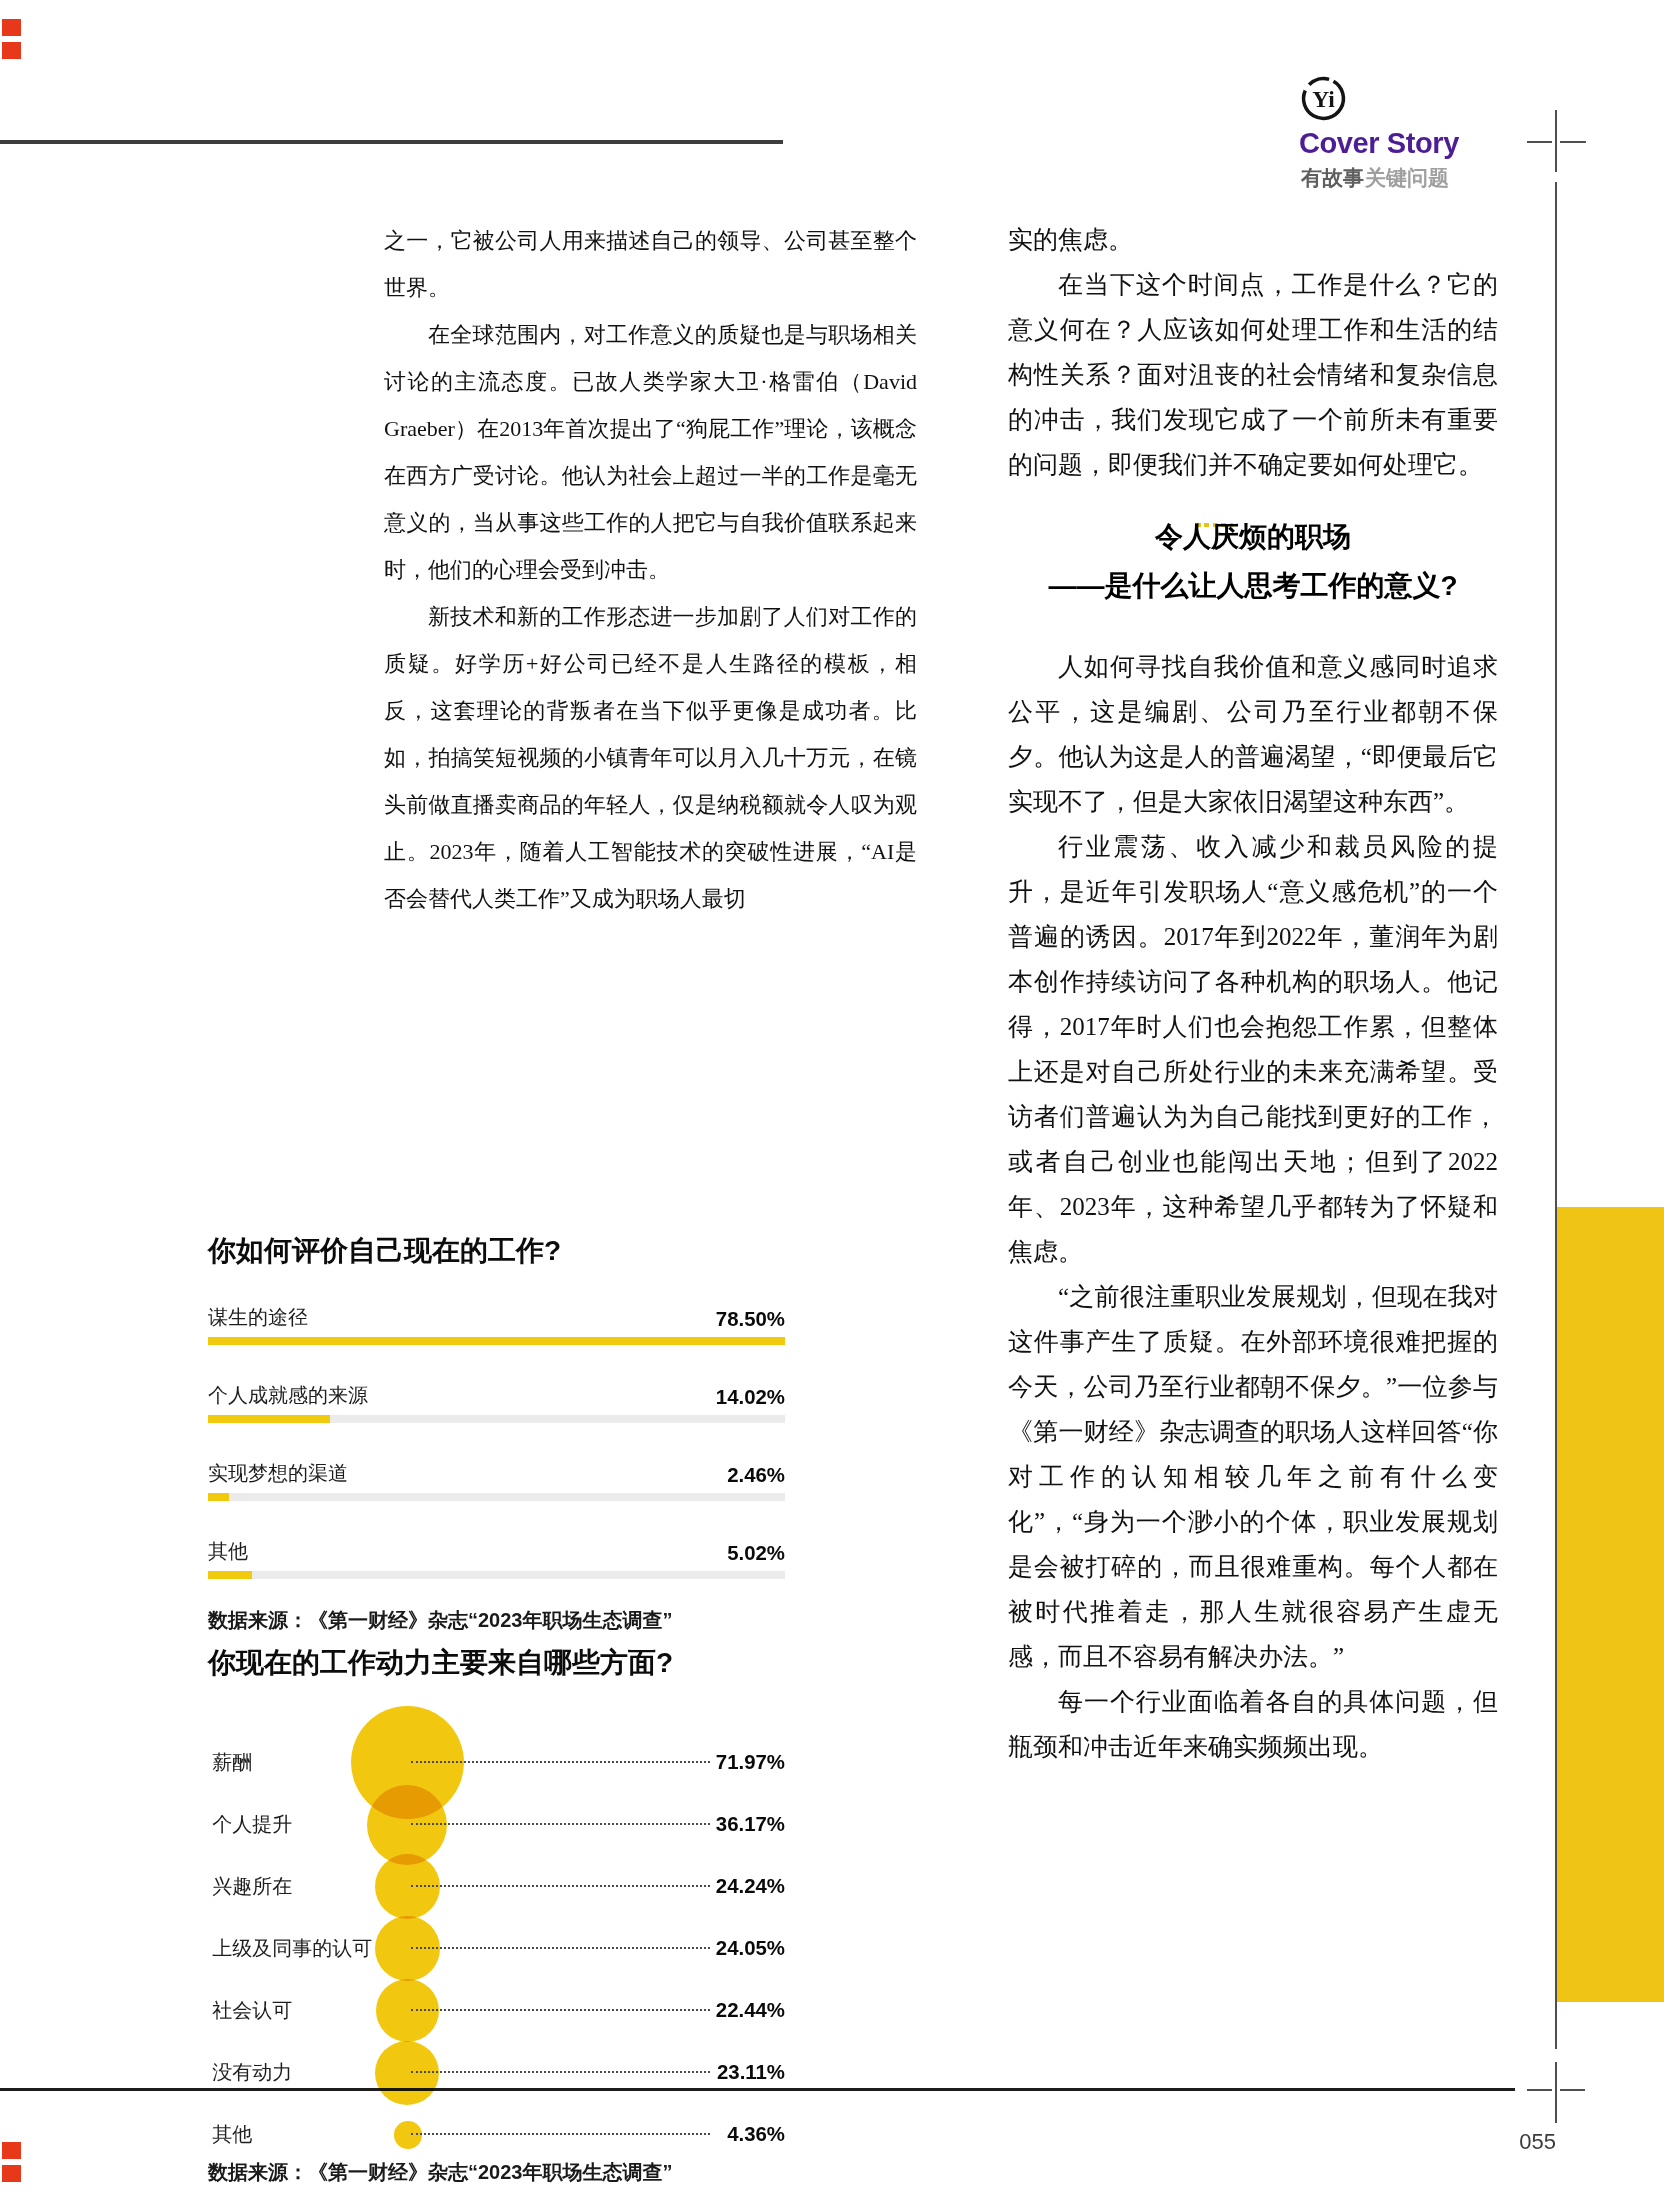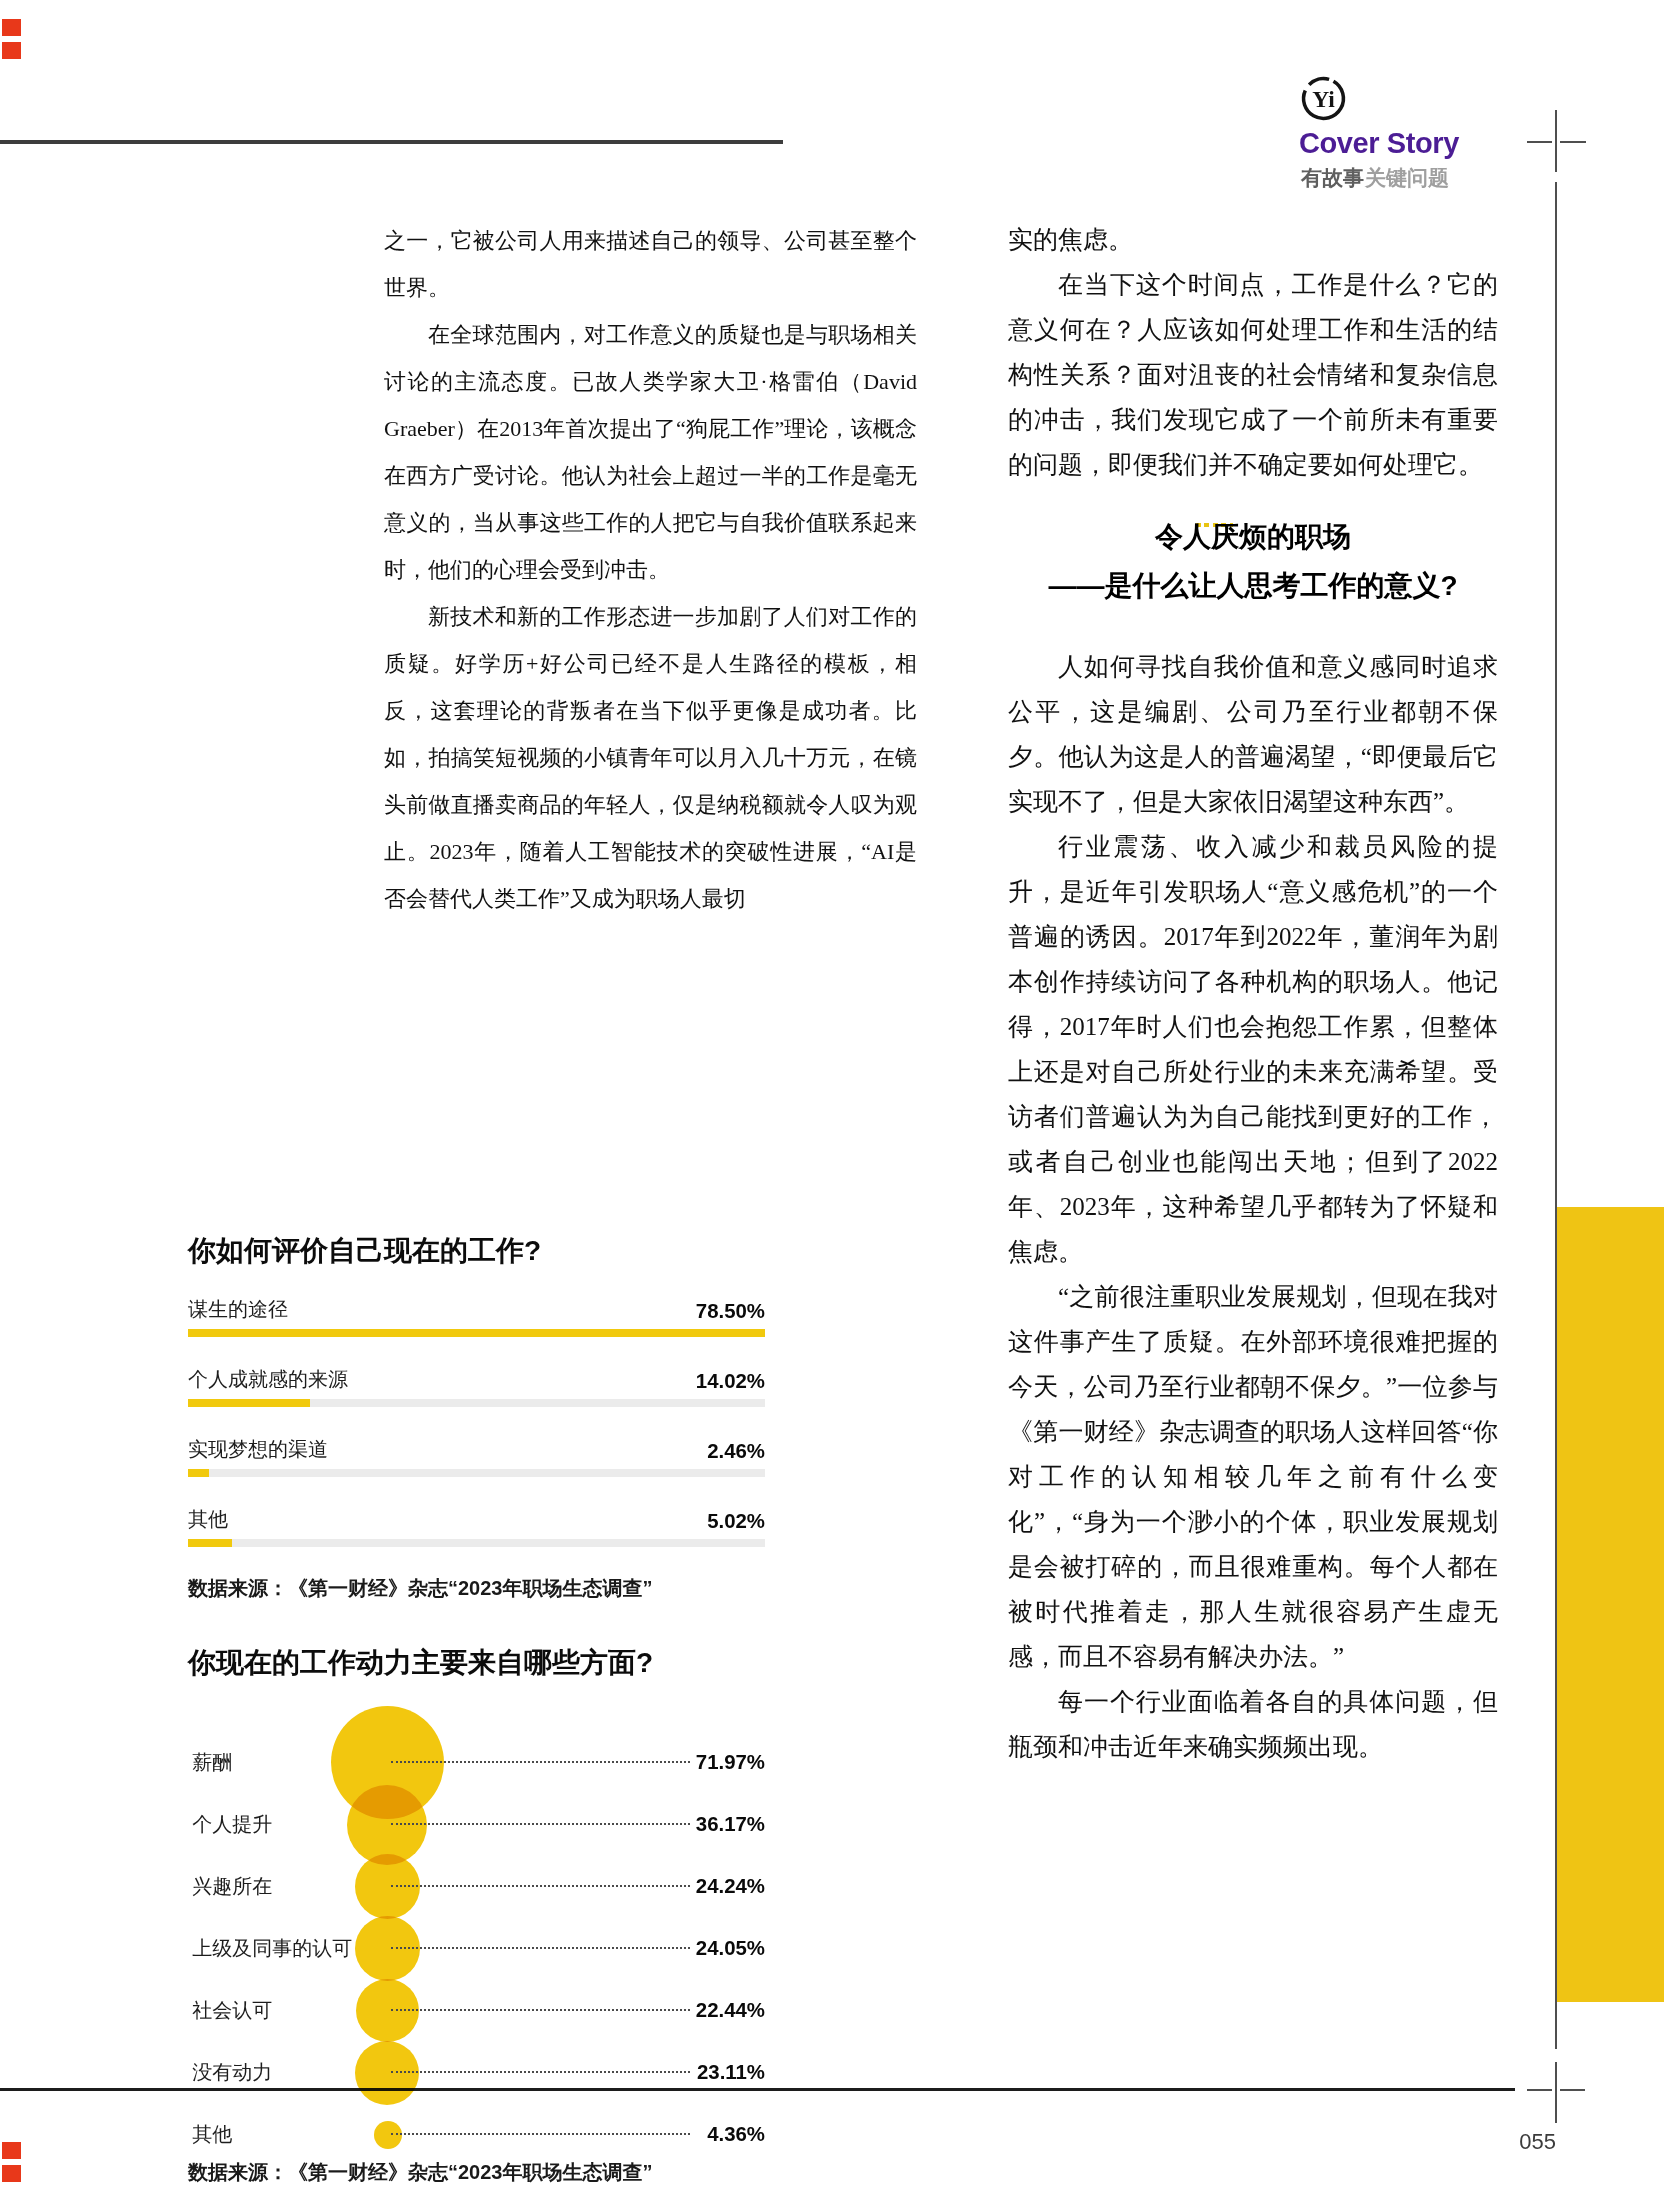--- a/index.html
+++ b/index.html
@@ -32,29 +32,29 @@
   .col{position:absolute;text-align:justify;}
   .col-left{left:384px;top:217px;width:533px;font-size:22px;line-height:47px;}
   .col-right{left:1008px;top:217px;width:490px;font-size:25px;line-height:45px;}
   .body-para{margin:0;}
   .body-para.indent{text-indent:2em;}
   .section-heading{margin:25px 0 34px 0;text-align:center;
      font-family:"Liberation Sans","DejaVu Sans",sans-serif;font-weight:bold;
      font-size:28px;line-height:49px;color:#000;}
 
   
-  .chart{position:absolute;left:188px;width:577px;
+  .chart{position:absolute;left:208px;width:577px;
      font-family:"Liberation Sans","DejaVu Sans",sans-serif;color:#111;}
   .chart1{top:1235px;}
   .chart2{top:1633px;height:557px;margin-top:14px;}
   .chart-title{margin:0;font-size:28px;font-weight:800;line-height:32px;color:#0c0c0c;}
   .chart-source{font-size:20px;font-weight:bold;color:#1a1a1a;}
   .chart1 .chart-source{margin-top:28px;}
 
-  .c1-row{margin-top:28px;text-align:right;}
+  .c1-row{margin-top:36px;text-align:right;}
   .c1-labels{display:flex;justify-content:space-between;align-items:flex-end;height:28px;
      font-size:20px;color:#1d1d1d;}
   .c1-value{font-weight:800;font-size:20.4px;color:#0a0a0a;}
   .c1-track{margin-top:5.6px;height:8.5px;background:#ebebeb;}
   .c1-fill{height:100%;background:#f1c90d;}
 
   .bubble{position:absolute;border-radius:50%;background:#f2c70f;mix-blend-mode:multiply;z-index:1;}
   .c2-label{position:absolute;left:4.2px;height:28px;line-height:28px;font-size:20px;color:#1d1d1d;z-index:3;}
   .c2-leader{position:absolute;left:203px;width:299px;border-top:2.8px dotted #4a4a4a;z-index:2;}
   .c2-value{position:absolute;right:0;height:28px;line-height:28px;font-weight:800;font-size:20.4px;

